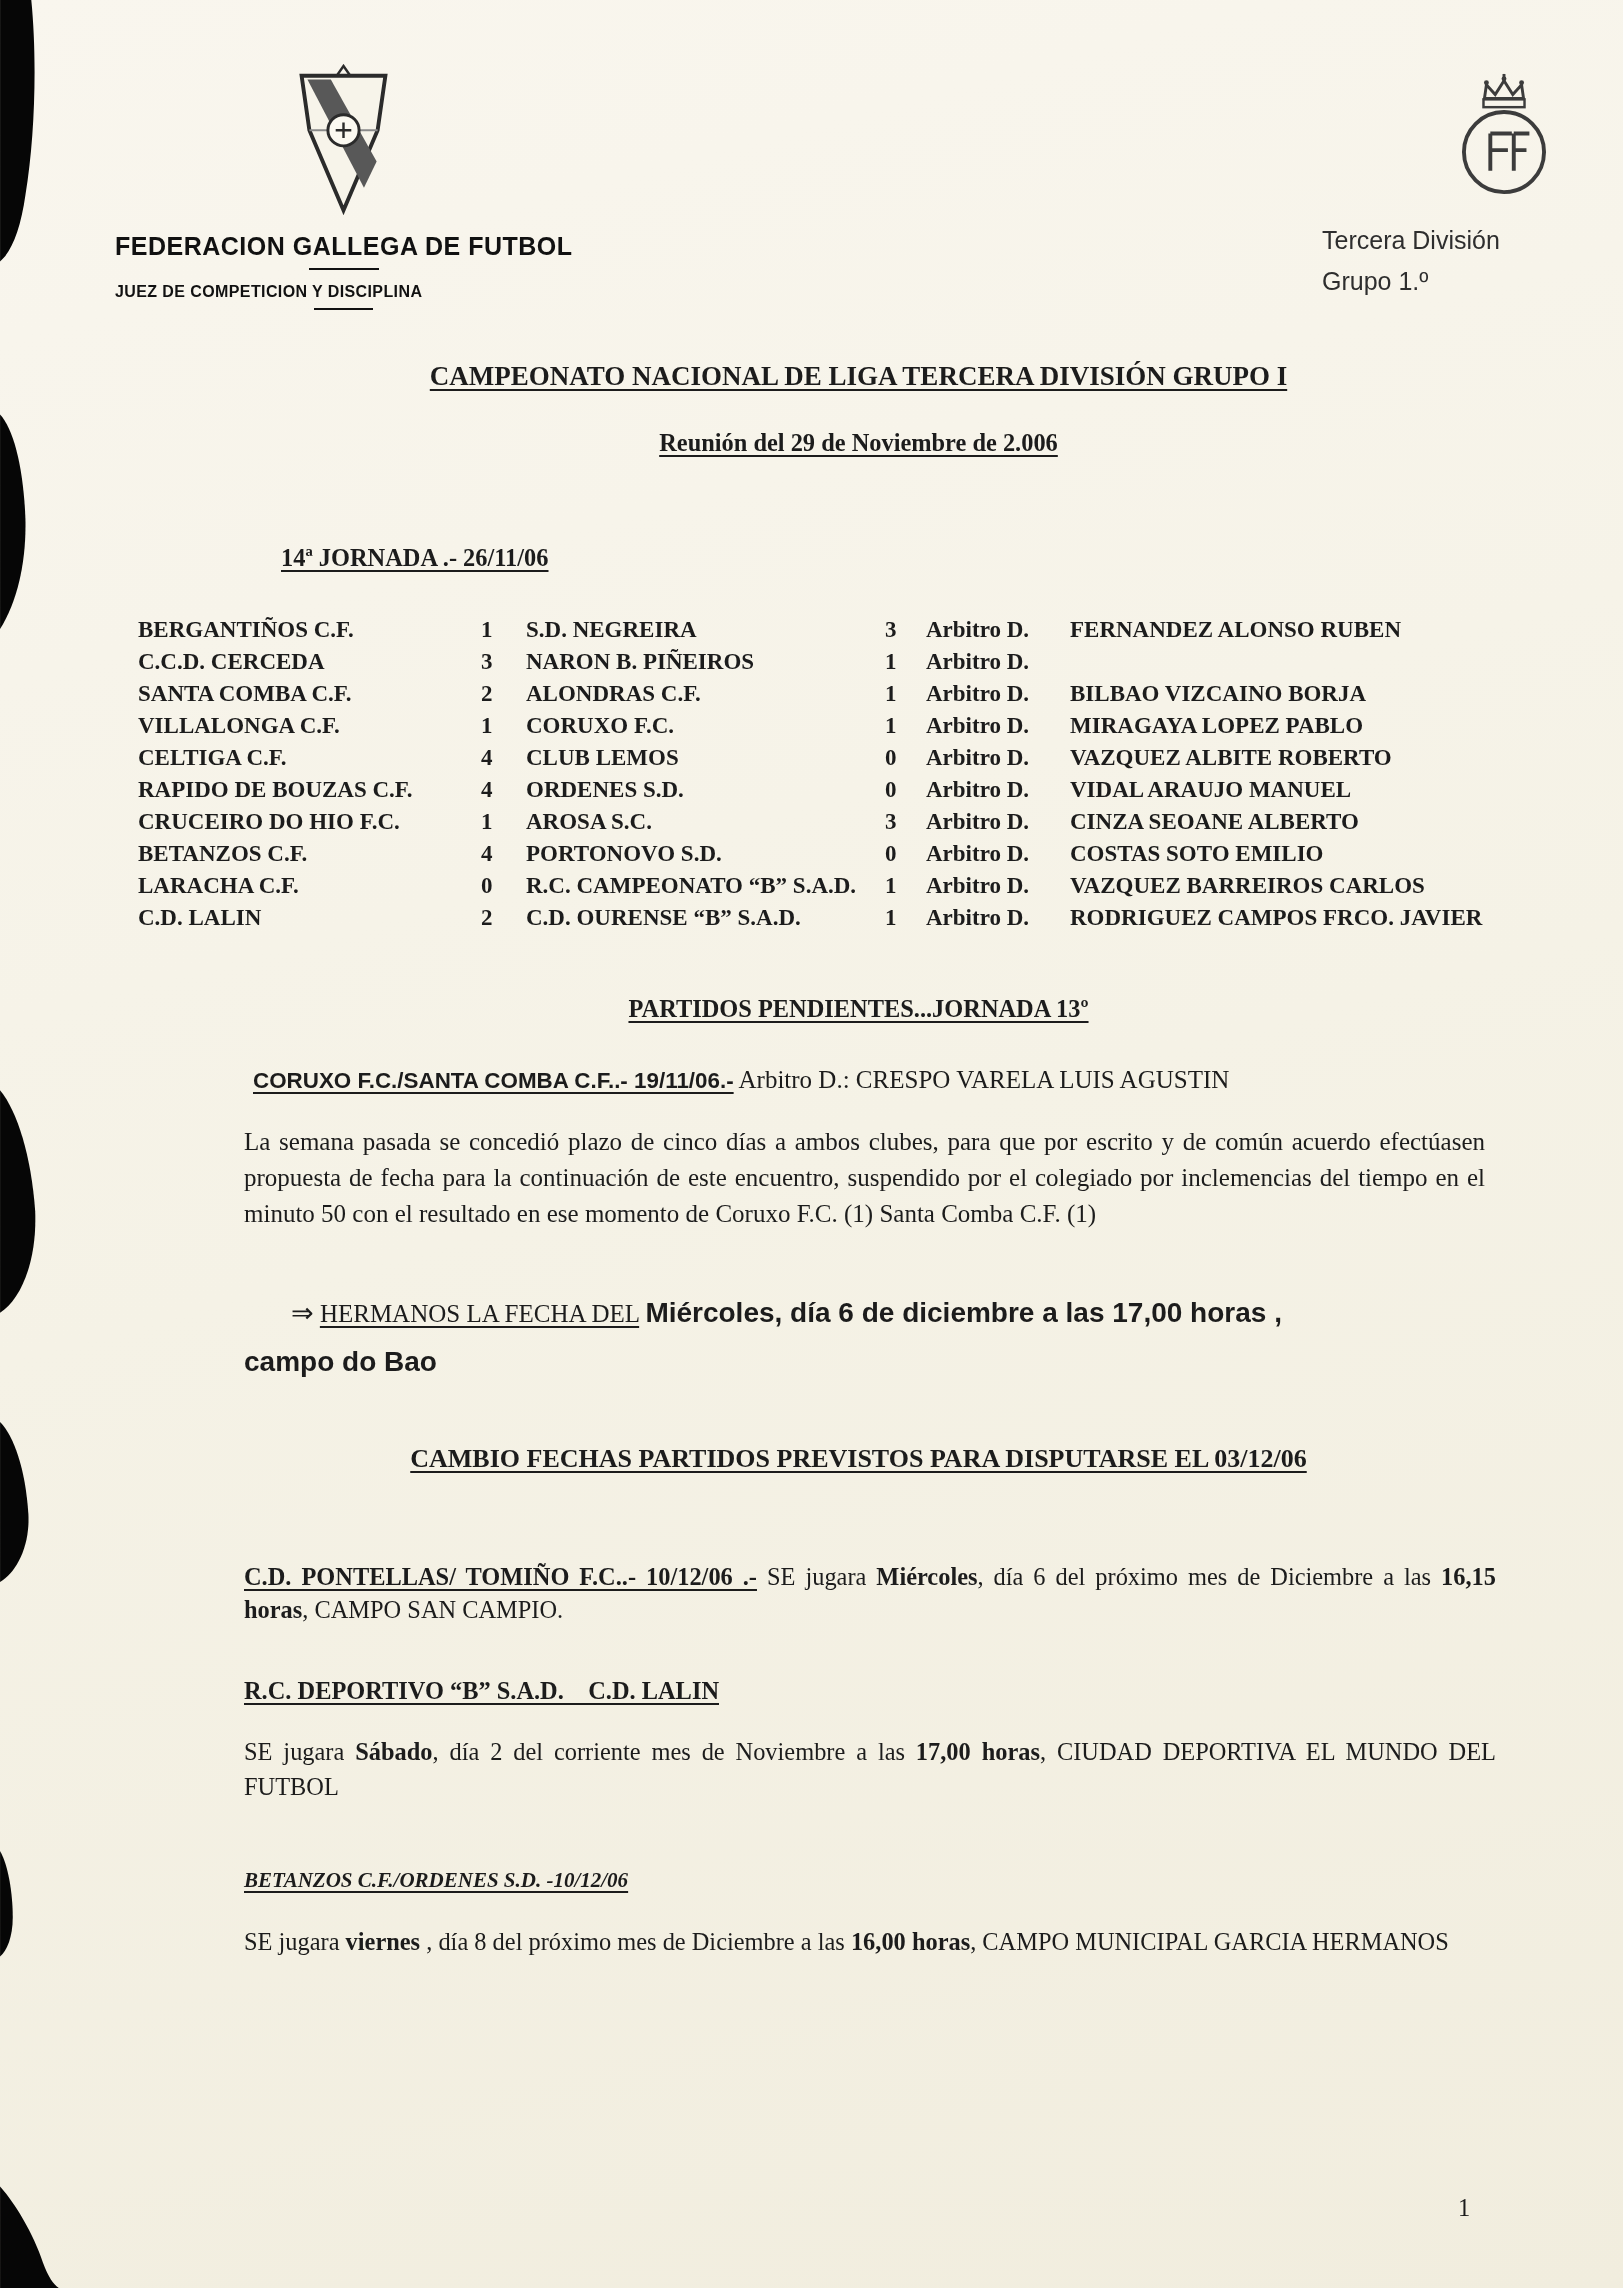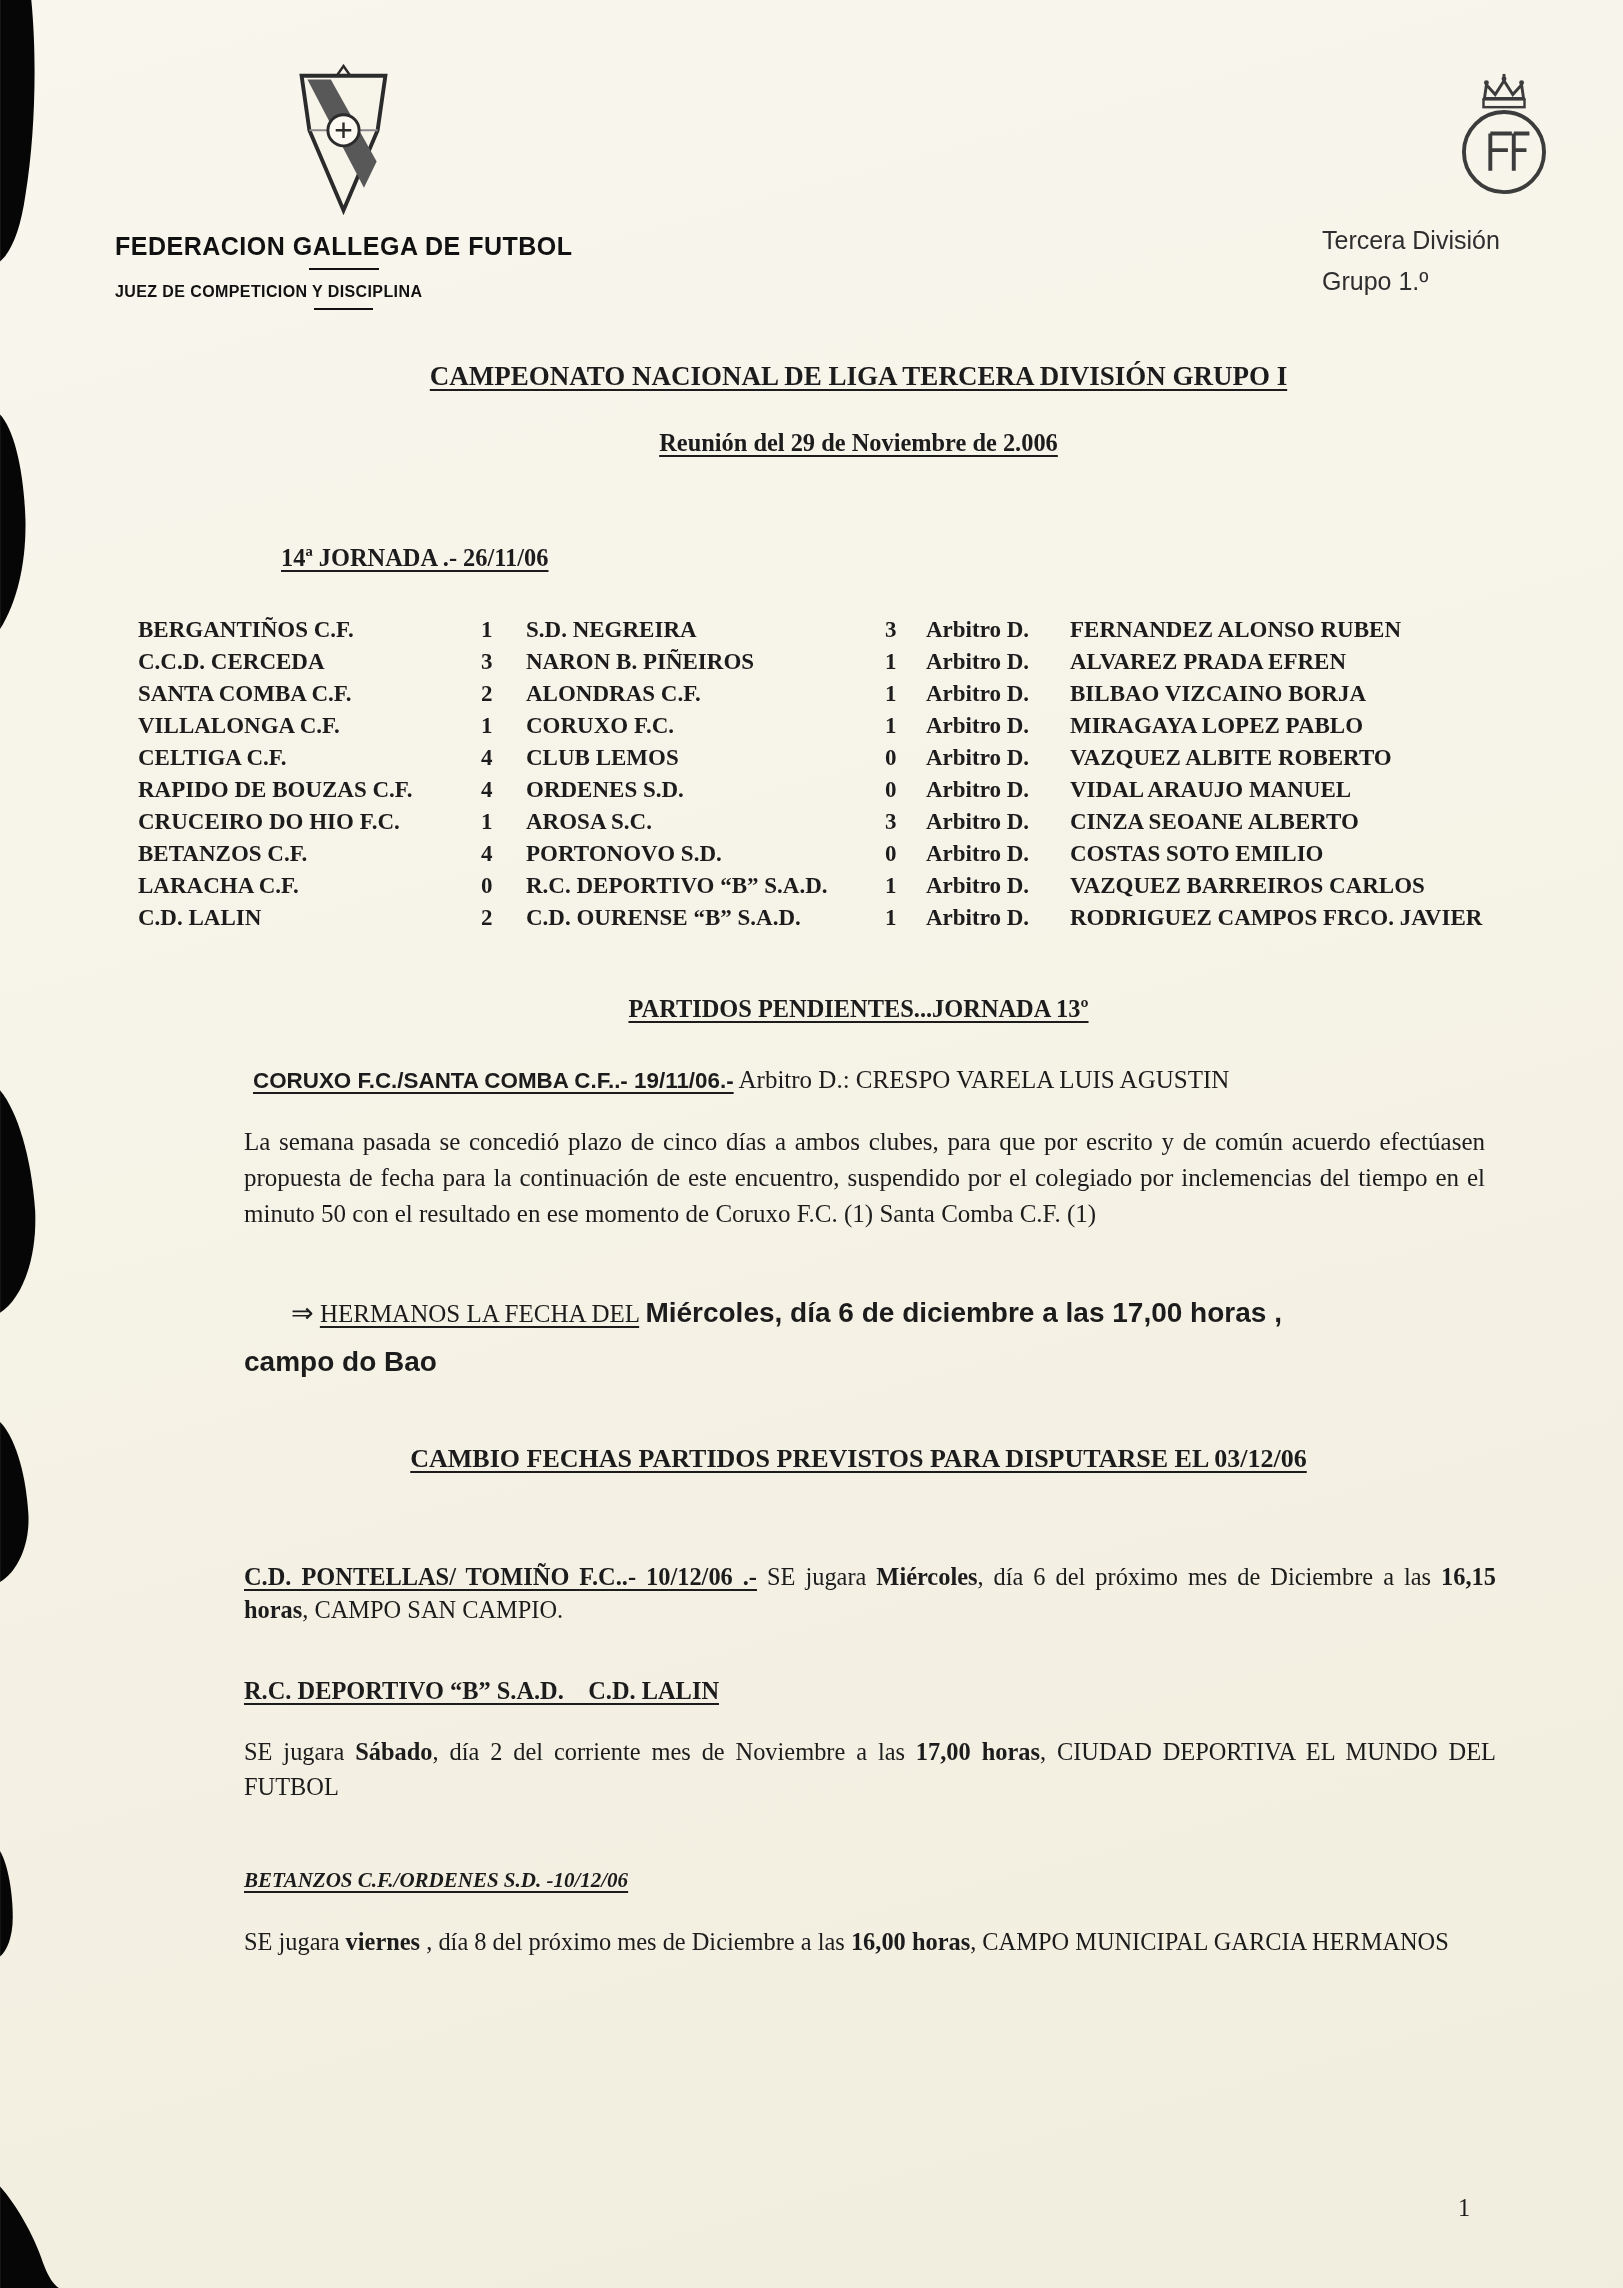--- a/index.html
+++ b/index.html
@@ -128,21 +128,20 @@
         <span>3</span>
         <span>Arbitro D.</span>
         <span>FERNANDEZ ALONSO RUBEN</span>
     </div>
     <div class="match-row">
       <span>C.C.D. CERCEDA</span>
         <span>3</span>
         <span>NARON B. PIÑEIROS</span>
         <span>1</span>
         <span>Arbitro D.</span>
-        <span>ALVAREZ PRADA EFREN</span>
     </div>
     <div class="match-row">
       <span>SANTA COMBA C.F.</span>
         <span>2</span>
         <span>ALONDRAS C.F.</span>
         <span>1</span>
         <span>Arbitro D.</span>
         <span>BILBAO VIZCAINO BORJA</span>
     </div>
     <div class="match-row">
@@ -181,21 +180,21 @@
       <span>BETANZOS C.F.</span>
         <span>4</span>
         <span>PORTONOVO S.D.</span>
         <span>0</span>
         <span>Arbitro D.</span>
         <span>COSTAS SOTO EMILIO</span>
     </div>
     <div class="match-row">
       <span>LARACHA C.F.</span>
         <span>0</span>
-        <span>R.C. DEPORTIVO “B” S.A.D.</span>
+        <span>R.C. CAMPEONATO “B” S.A.D.</span>
         <span>1</span>
         <span>Arbitro D.</span>
         <span>VAZQUEZ BARREIROS CARLOS</span>
     </div>
     <div class="match-row">
       <span>C.D. LALIN</span>
         <span>2</span>
         <span>C.D. OURENSE “B” S.A.D.</span>
         <span>1</span>
         <span>Arbitro D.</span>

